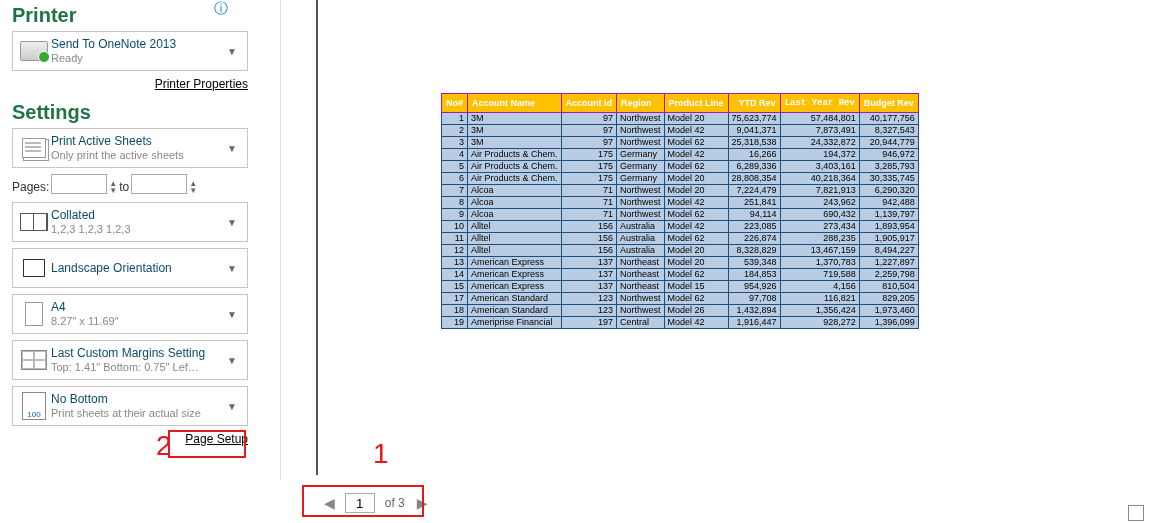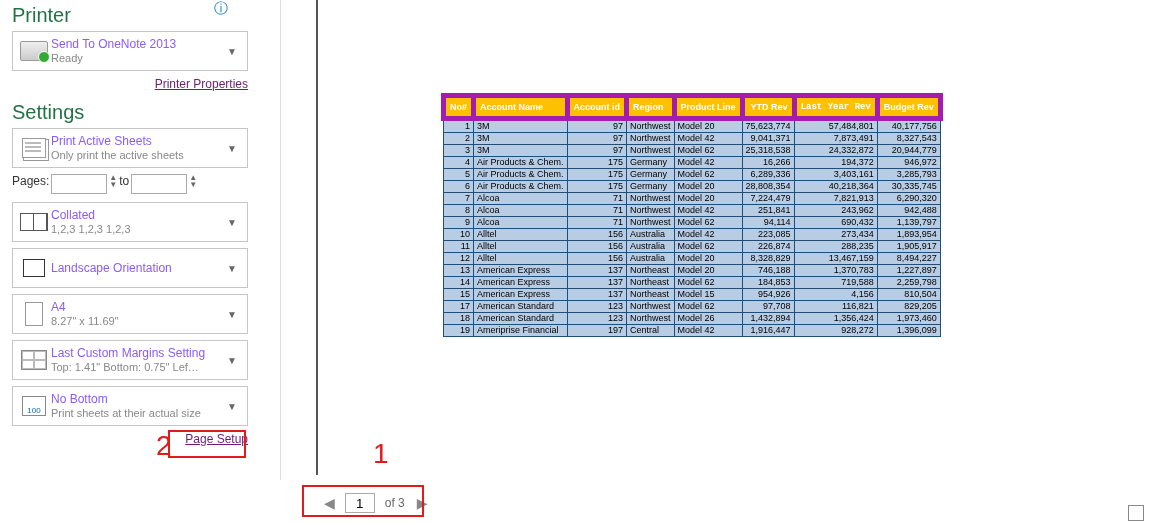--- a/index.html
+++ b/index.html
@@ -1,48 +1,48 @@
 <!DOCTYPE html>
 <html><head>
 <meta charset="utf-8">
 <style>
 * { box-sizing: border-box; margin: 0; padding: 0; }
 body { font-family: "Segoe UI", Arial, sans-serif; font-size: 12px; color: #333; background: #fff; width: 1150px; height: 523px; overflow: hidden; position: relative; }
 .sidebar { position: absolute; left: 0; top: 0; width: 260px; height: 523px; padding: 0 12px 0 12px; background: #fff; }
-.heading { font-size: 20px; font-weight: 400; color: #217346; margin: 4px 0 4px 0; }
+.heading { font-size: 20px; font-weight: 700; color: #217346; margin: 4px 0 4px 0; }
 .info-icon { position: absolute; right: 32px; top: 0; color: #0072c6; font-size: 14px; }
 .opt-row { display: flex; align-items: center; border: 1px solid #c6c6c6; background: #fff; margin-bottom: 6px; min-height: 40px; padding: 2px 4px; cursor: pointer; }
 .opt-row .icon { width: 34px; height: 32px; display: flex; align-items: center; justify-content: center; flex-shrink: 0; }
 .opt-row .txts { flex: 1; line-height: 1.25; padding: 2px 0; }
-.opt-row .main { color: #8b5cf6; }
+.opt-row .main { color: #0c4a6e; }
 .opt-row .sub { color: #888; font-size: 11px; }
 .opt-row .chev { width: 16px; color: #666; font-size: 10px; }
-.link { color: #701a75; text-decoration: underline; cursor: pointer; text-align: right; display: block; }
-.pages-row { display: flex; align-items: flex-start; gap: 2px; margin: 6px 0 8px 0; }
+.link { color: #000000; text-decoration: underline; cursor: pointer; text-align: right; display: block; }
+.pages-row { display: flex; align-items: flex-end; gap: 2px; margin: 6px 0 8px 0; }
 .pages-row input { width: 56px; height: 20px; border: 1px solid #aaa; }
 .pages-row .spin { font-size: 8px; color: #666; line-height: 7px; }
 .annot { position: absolute; color: #e11b1b; font-size: 28px; font-family: Arial; pointer-events: none; }
 .redbox { position: absolute; border: 2px solid #e11b1b; pointer-events: none; }
 .preview { position: absolute; left: 280px; top: 0; width: 870px; height: 480px; background: #fff; border-left: 1px solid #ddd; }
 .page-shadow { position: absolute; left: 35px; top: 0; width: 820px; height: 475px; background: #fff; border-left: 2px solid #555; overflow: hidden; }
 .data-table { position: absolute; left: 123px; top: 93px; border-collapse: collapse; font-family: Arial; font-size: 9px; color: #000; }
-.data-table th { background: #ffc000; color: #fff; font-weight: bold; border: 5px solid #a21caf; padding: 4px 4px; text-align: left; white-space: nowrap; }
+.data-table th { background: #ffc000; color: #fff; font-weight: bold; border: 1px solid #a21caf; padding: 4px 4px; text-align: left; white-space: nowrap; }
 .data-table td { background: #b8cce4; border: 1px solid #1f4e79; padding: 0 3px; white-space: nowrap; height: 11px; line-height: 11px; }
 .num { text-align: right; }
 .footer { position: absolute; left: 280px; bottom: 0; height: 40px; background: #fff; display: flex; align-items: center; padding-left: 38px; }
 .nav-btn { color: #888; font-size: 14px; padding: 2px 6px; cursor: pointer; }
 .page-input { width: 30px; height: 20px; border: 1px solid #aaa; text-align: center; margin: 0 4px; }
 .printer-img { width: 28px; height: 20px; background: linear-gradient(#eee,#ccc); border: 1px solid #999; border-radius: 2px; position: relative; }
 .printer-img::after { content: ""; position: absolute; right: -3px; bottom: -3px; width: 10px; height: 10px; background: #3a3; border: 1px solid #fff; border-radius: 50%; }
 .sheets-icon { width: 24px; height: 20px; background:#fff; border:1px solid #999; box-shadow: 2px 2px 0 #fff, 2px 2px 0 1px #999; position:relative;}
 .sheets-icon::before{content:"";position:absolute;left:2px;top:3px;width:16px;height:2px;background:#bbb;box-shadow:0 4px 0 #bbb,0 8px 0 #bbb;}
 .collate-icon { width: 28px; height: 18px; border:1px solid #555; display:flex;}
 .collate-icon div{flex:1;border-right:1px solid #555;}
 .orient-icon{width:22px;height:18px;border:1px solid #333;background:#fff;position:relative;}
-.scale-icon{width:24px;height:20px;border:1px solid #888;display:flex;align-items:flex-end;justify-content:center;font-size:8px;color:#0070c0;}
+.scale-icon{width:24px;height:28px;border:1px solid #888;display:flex;align-items:flex-end;justify-content:center;font-size:8px;color:#0070c0;}
 .margin-icon{width:26px;height:20px;border:1px solid #888;display:grid;grid-template-columns:1fr 1fr;grid-template-rows:1fr 1fr;}
 .margin-icon div{border:1px solid #bbb;}
 .page-icon{width:18px;height:24px;border:1px solid #999;background:#fff;}
 .zoom-icon { position:absolute; right:6px; bottom:2px; width:16px; height:16px; border:1px solid #888; }
 </style>
 </head>
 <body>
 
 <div class="sidebar">
   <span class="info-icon">ⓘ</span>
@@ -281,21 +281,21 @@
             <td class="num">8,328,829</td>
             <td class="num">13,467,159</td>
             <td class="num">8,494,227</td>
           </tr>
           <tr>
             <td class="num">13</td>
             <td>American Express</td>
             <td class="num">137</td>
             <td>Northeast</td>
             <td>Model 20</td>
-            <td class="num">746,188</td>
+            <td class="num">539,348</td>
             <td class="num">1,370,783</td>
             <td class="num">1,227,897</td>
           </tr>
           <tr>
             <td class="num">14</td>
             <td>American Express</td>
             <td class="num">137</td>
             <td>Northeast</td>
             <td>Model 62</td>
             <td class="num">184,853</td>

